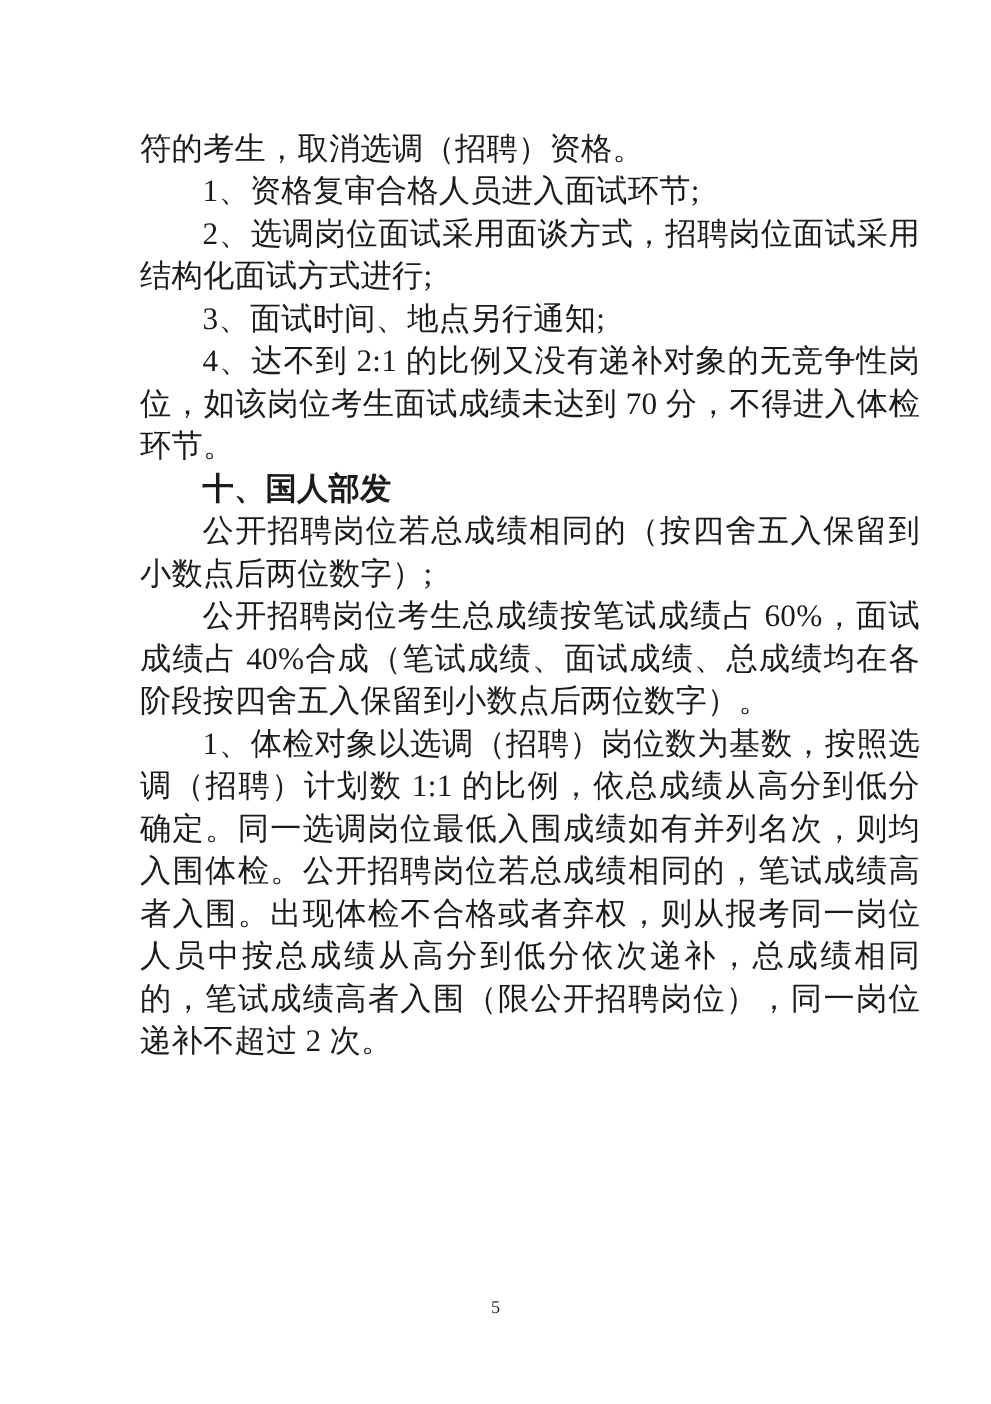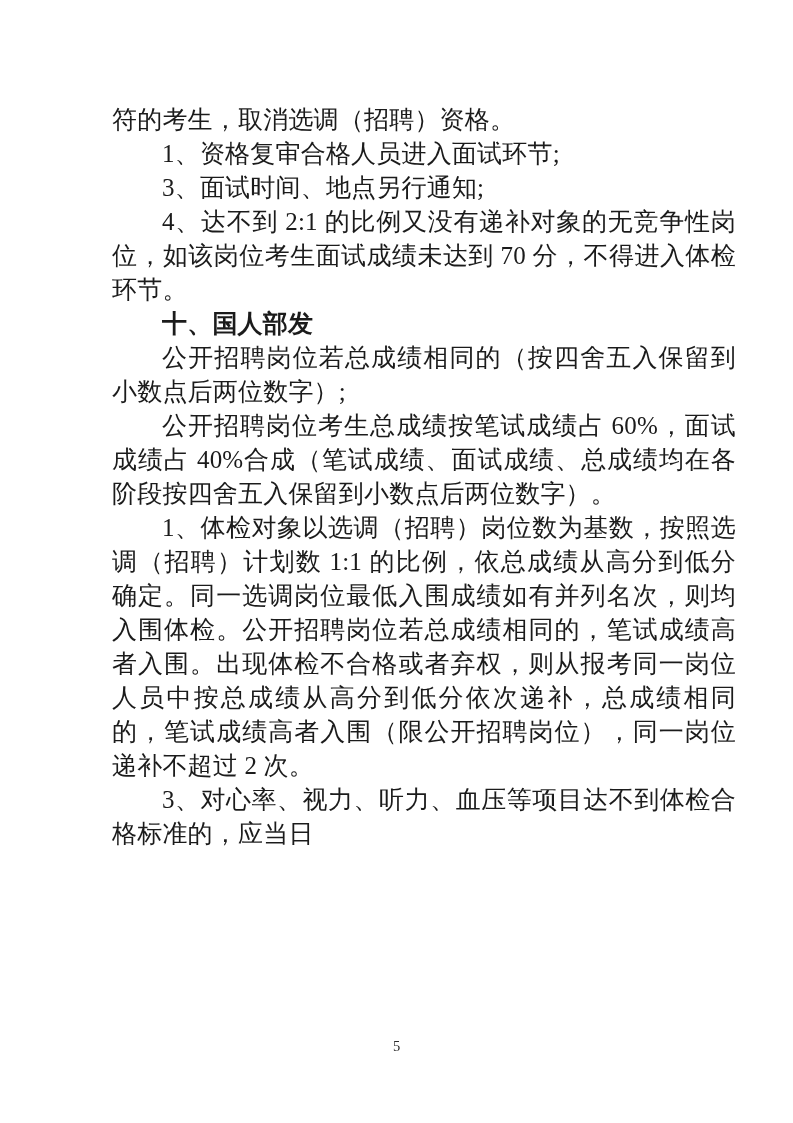--- a/index.html
+++ b/index.html
@@ -55,33 +55,33 @@
 <body>
 
 <div class="page">
 
   <div class="doc-content">
     <p class="no-indent">符的考生，取消选调（招聘）资格。</p>
 
 
     <p>1、资格复审合格人员进入面试环节;</p>
 
+    <p>2、选调岗位面试采用面谈方式，招聘岗位面试采用结构化面试方式进行;</p>
 
     <p>3、面试时间、地点另行通知;</p>
 
     <p>4、达不到 2:1 的比例又没有递补对象的无竞争性岗位，如该岗位考生面试成绩未达到 70 分，不得进入体检环节。</p>
 
     <p class="heading">十、国人部发</p>
 
     <p>公开招聘岗位若总成绩相同的（按四舍五入保留到小数点后两位数字）;</p>
 
     <p>公开招聘岗位考生总成绩按笔试成绩占 60%，面试成绩占 40%合成（笔试成绩、面试成绩、总成绩均在各阶段按四舍五入保留到小数点后两位数字）。</p>
 
 
     <p>1、体检对象以选调（招聘）岗位数为基数，按照选调（招聘）计划数 1:1 的比例，依总成绩从高分到低分确定。同一选调岗位最低入围成绩如有并列名次，则均入围体检。公开招聘岗位若总成绩相同的，笔试成绩高者入围。出现体检不合格或者弃权，则从报考同一岗位人员中按总成绩从高分到低分依次递补，总成绩相同的，笔试成绩高者入围（限公开招聘岗位），同一岗位递补不超过 2 次。</p>
 
 
-    <p>3、对心率、视力、听力、血压等项目达不到体检合格标准的，应当日</p>
   </div>
 
   <div class="page-number">5</div>
 
 </div>
 
 </body></html>

